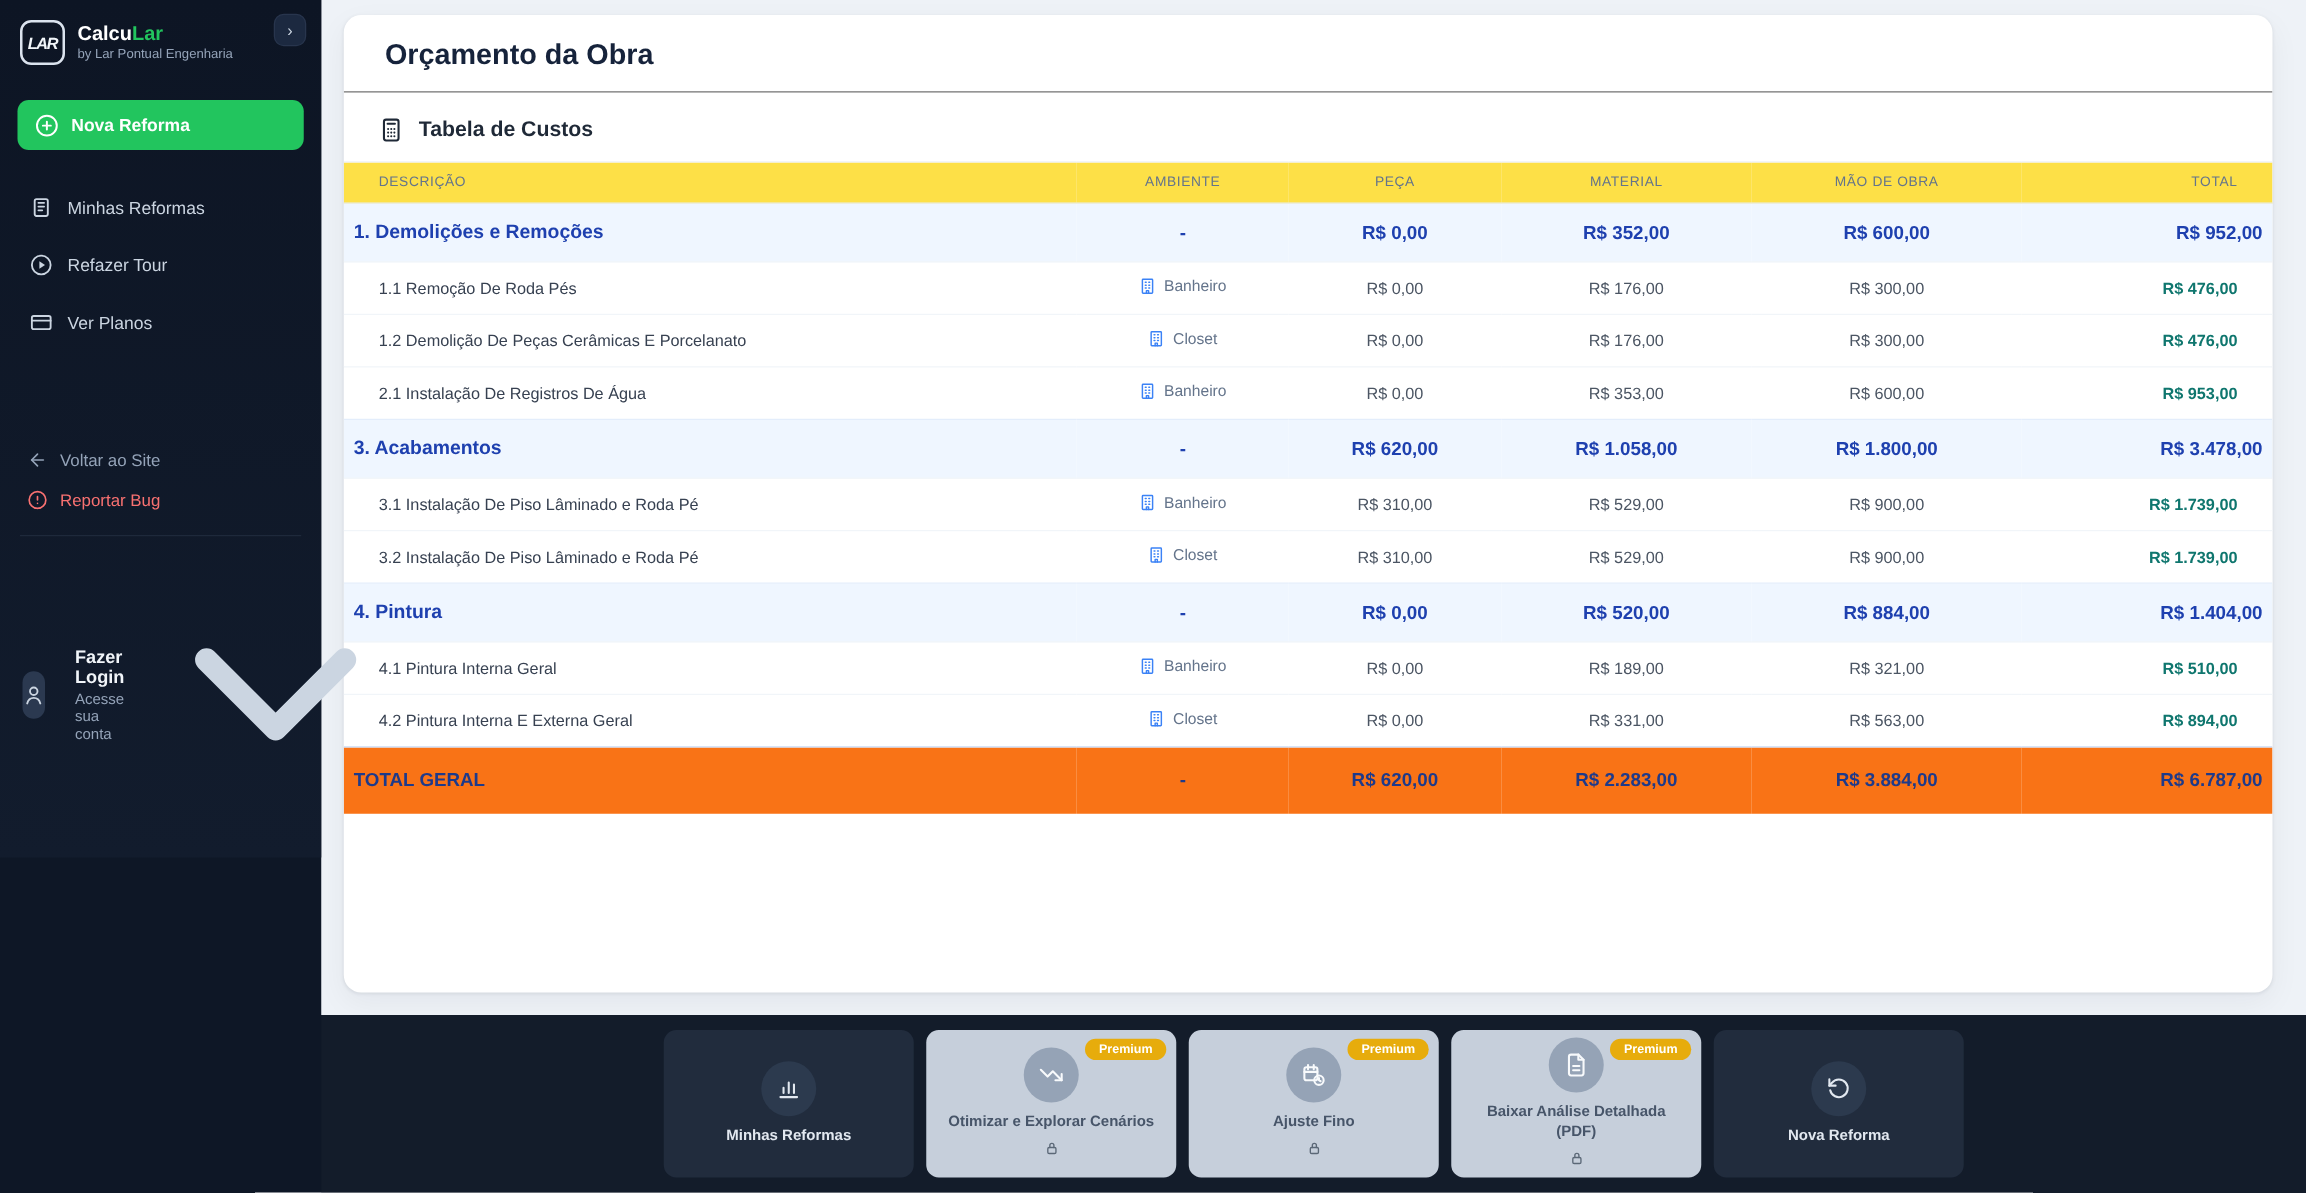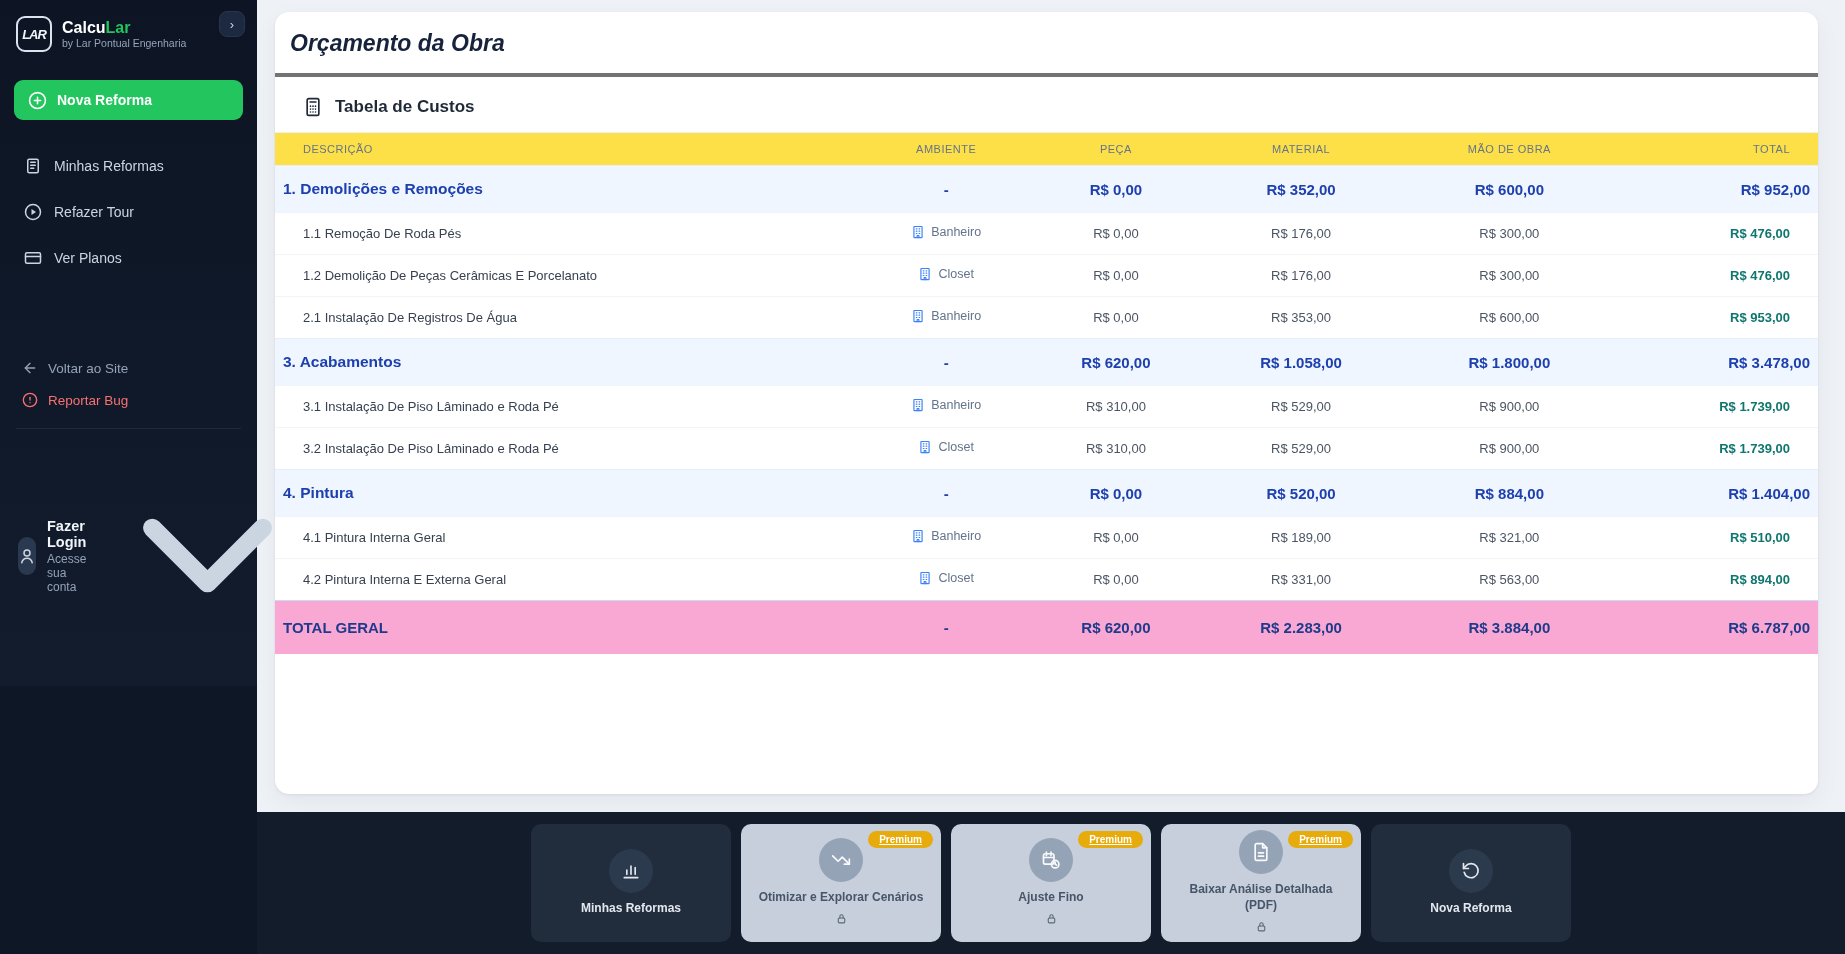--- a/index.html
+++ b/index.html
@@ -25,65 +25,65 @@
               font-size:14px; font-weight:500; cursor:pointer; }
   .nav-item .ic { width:18px; height:18px; }
   .side-spacer { flex:1; }
   .side-link { display:flex; align-items:center; gap:10px; padding:8px 8px; font-size:13.5px; color:#94a3b8; cursor:pointer; border-radius:8px; }
   .side-link .ic { width:16px; height:16px; }
   .side-link.bug { color:#f87171; font-weight:500; }
   .side-divider { height:1px; background:#1e293b; margin:12px 2px 12px 2px; }
   .login-row { display:flex; align-items:center; gap:11px; padding:4px 4px; cursor:pointer; }
   .avatar { width:38px; height:38px; background:#2b3950; border-radius:10px; display:flex; align-items:center; justify-content:center; color:#cbd5e1; }
   .avatar .ic { width:18px; height:18px; }
-  .login-texts { flex:1; }
+  .login-texts { flex:1;margin-left:13px; }
   .login-title { font-size:14.5px; font-weight:700; color:#f1f5f9; }
   .login-sub { font-size:12px; color:#94a3b8; margin-top:2px; }
 
   
   .main { flex:1; display:flex; flex-direction:column; height:954px; }
   .content { flex:1; background:#eef2f7; padding:12px 27px 18px 18px; overflow:hidden; }
   .card { background:#ffffff; border-radius:14px; box-shadow:0 1px 3px rgba(15,23,42,.08), 0 8px 24px rgba(15,23,42,.05); height:100%; overflow:hidden; }
-  .page-title { font-size:23px; font-weight:700; color:#16233b; padding:18px 28px 16px 15px; border-bottom:4px solid #737373;font-style:italic; }
+  .page-title { font-size:23px; font-weight:700; color:#16233b; padding:18px 28px 16px 33px; border-bottom:1px solid #737373; }
   .section-head { display:flex; align-items:center; gap:12px; padding:20px 28px 15px 28px; }
   .section-head .ic { width:20px; height:20px; color:#1f2937; }
   .section-title { font-size:17px; font-weight:700; color:#1f2937; }
 
   table.cost { width:100%; border-collapse:collapse; }
   thead th { background:#fde047; border-top:1px solid #eef2f6; border-bottom:1px solid #e8eef5; color:#64748b; font-size:11px;
              font-weight:500; letter-spacing:.5px; text-transform:uppercase; padding:10px 8px; text-align:center; white-space:nowrap; }
   thead th.h-desc { text-align:left; padding-left:28px; }
   thead th.h-total { text-align:right; padding-right:28px; }
   td { padding:12px 8px; font-size:13px; color:#4b5563; text-align:center; white-space:nowrap; }
   .c-desc { text-align:left; padding-left:28px; color:#374151; }
   .c-total { text-align:right; padding-right:28px; font-weight:700; color:#0f766e; }
   tr.row-item { border-top:1px solid #f1f5f9; background:#ffffff; }
   tr.row-cat { background:#eff6ff; border-top:1px solid #e3edfb; }
   tr.row-cat td { padding:14px 8px; font-size:15px; font-weight:700; color:#1e40af; }
   tr.row-cat td.c-desc { font-size:15.5px; }
   tr.row-cat td.c-total { color:#1e40af; }
   .amb { display:inline-flex; align-items:center; gap:6px; color:#64748b; font-size:12.5px; }
   .amb .ic { width:14px; height:14px; color:#3b82f6; }
-  tr.row-total { background:#f9a8d4; border-top:1px solid #c9dcf7;margin-top:19px; }
+  tr.row-total { background:#f97316; border-top:1px solid #c9dcf7;margin-top:19px; }
   tr.row-total td { padding:18px 8px; font-size:15px; font-weight:700; color:#1e3a8a; }
   tr.row-total td.c-total { color:#1e3a8a; }
 
   
   .bottom-bar { height:142px; min-height:142px; background:#131c2a; display:flex; align-items:center; justify-content:center; gap:10px; }
   .action-card { width:200px; height:118px; border-radius:10px; position:relative; display:flex; flex-direction:column;
                  align-items:center; justify-content:center; gap:7px; cursor:pointer; border:none; font-family:inherit; }
   .action-card.dark { background:#212c3d; color:#e2e8f0; }
   .action-card.premium { background:#c6cfdb; color:#475569; }
   .icon-circle { width:44px; height:44px; border-radius:50%; display:flex; align-items:center; justify-content:center; }
   .dark .icon-circle { background:#2c3a4e; color:#e2e8f0; }
   .premium .icon-circle { background:#95a3b6; color:#f8fafc; }
   .icon-circle .ic { width:20px; height:20px; }
   .action-label { font-size:12px; font-weight:700; text-align:center; line-height:1.35; max-width:170px; }
   .premium-badge { position:absolute; top:7px; right:8px; background:#e7ac0c; color:#ffffff; font-size:10px; font-weight:700;
-                   padding:3px 11px; border-radius:999px;text-decoration:underline; }
+                   padding:3px 11px; border-radius:999px; }
   .lock .ic { width:13px; height:13px; color:#5b6877; }
   .ic { display:inline-block; flex:none; }
 </style>
 </head>
 <body>
 
 <aside class="sidebar">
   <div class="logo-row">
     <div class="logo-box">LAR</div>
     <div>

